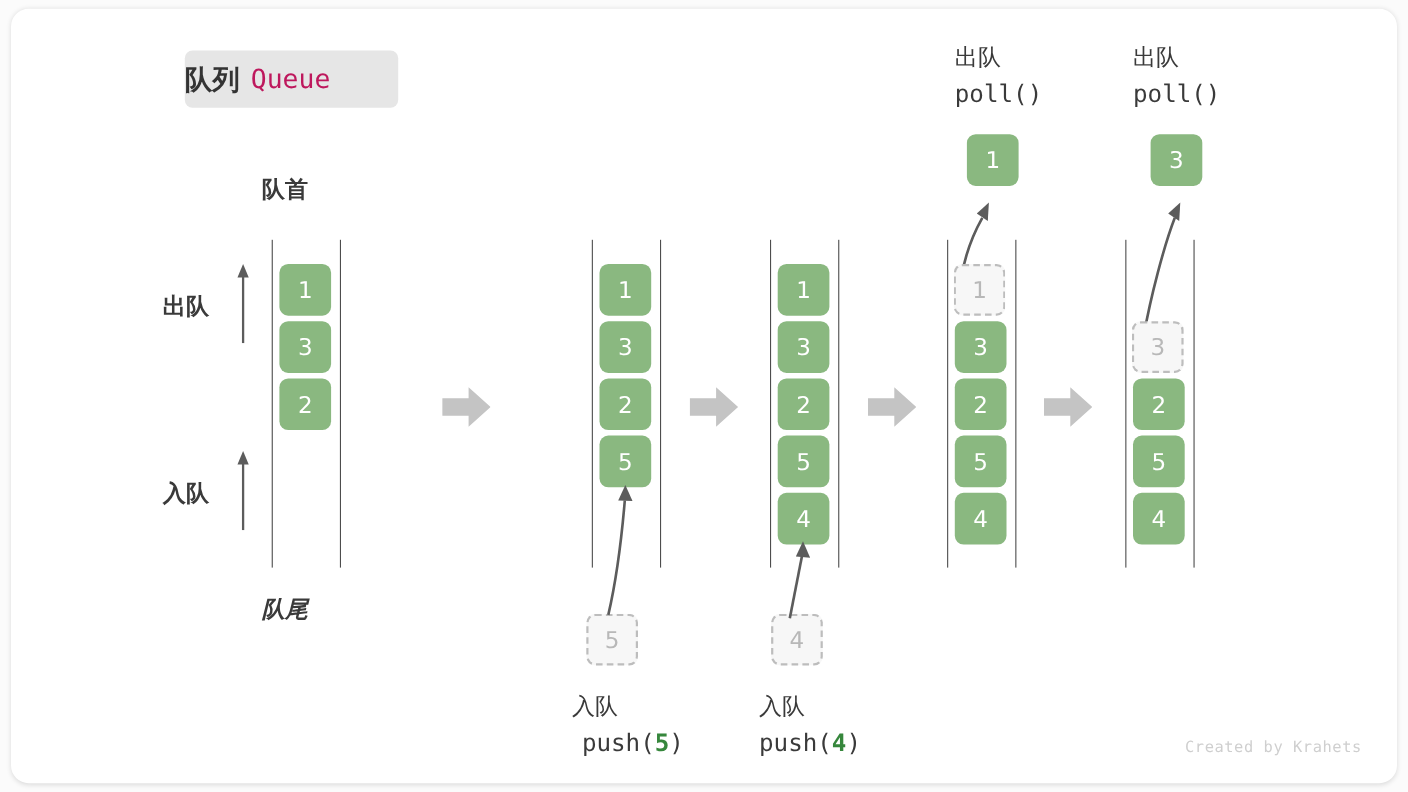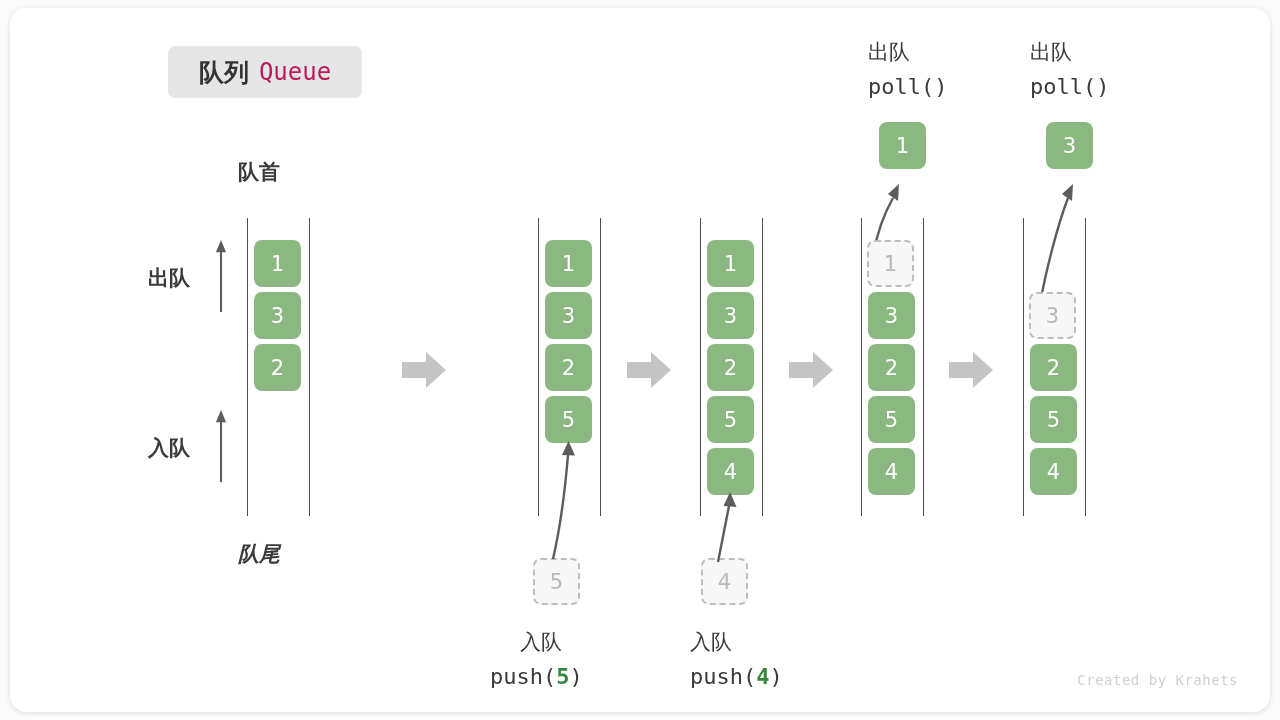--- a/index.html
+++ b/index.html
@@ -18,21 +18,21 @@
     box-shadow:0 1px 5px rgba(0,0,0,0.13);
   }
   .abs{position:absolute;}
 
   
   #title-badge{
     left:158px;top:38px;
     width:194px;height:52px;
     background:#e6e6e6;
     border-radius:7px;
-    display:flex;align-items:center;justify-content:center;
+    display:flex;align-items:center;
     gap:10px;
   }
   #title-badge .cn{
     font-size:25px;font-weight:bold;color:#333333;
     font-family:"DejaVu Sans","Liberation Sans",sans-serif;
   }
   #title-badge .en{
     font-size:24px;color:#be185d;
     font-family:"DejaVu Sans Mono","Liberation Mono",monospace;
   }
@@ -145,21 +145,21 @@
     <div class="cell filled" style="left:535px;top:388px;">5</div>
 
     <div class="cell ghost" style="left:523px;top:550px;">5</div>
 
     <svg class="motion" style="left:515px;top:425px;width:80px;height:130px;" viewBox="0 0 80 130">
       <path d="M28,126 C34,100 40,58 43,22" stroke="#5c5c5c" stroke-width="2.4" fill="none"></path>
       <polygon points="43.5,8 37,22 50,22.5" fill="#5c5c5c"></polygon>
     </svg>
 
     <div class="abs cn-reg" style="left:510px;top:620px;">入队</div>
-    <div class="abs mono" style="left:480px;top:656px;">push(<span class="arg">5</span>)</div>
+    <div class="abs mono" style="left:519px;top:656px;">push(<span class="arg">5</span>)</div>
   </div>
 
   <svg class="flow-arrow" style="left:617px;top:342px;" viewBox="0 0 44 40">
     <polygon points="0,12 24,12 24,2 44,20 24,38 24,28 0,28" fill="#c4c4c4"></polygon>
   </svg>
 
   <div class="column" style="left:0px;top:0px;">
     <div class="rail" style="left:690px;top:210px;height:298px;"></div>
     <div class="rail" style="left:752px;top:210px;height:298px;"></div>
     <div class="cell filled" style="left:697px;top:232px;">1</div>

